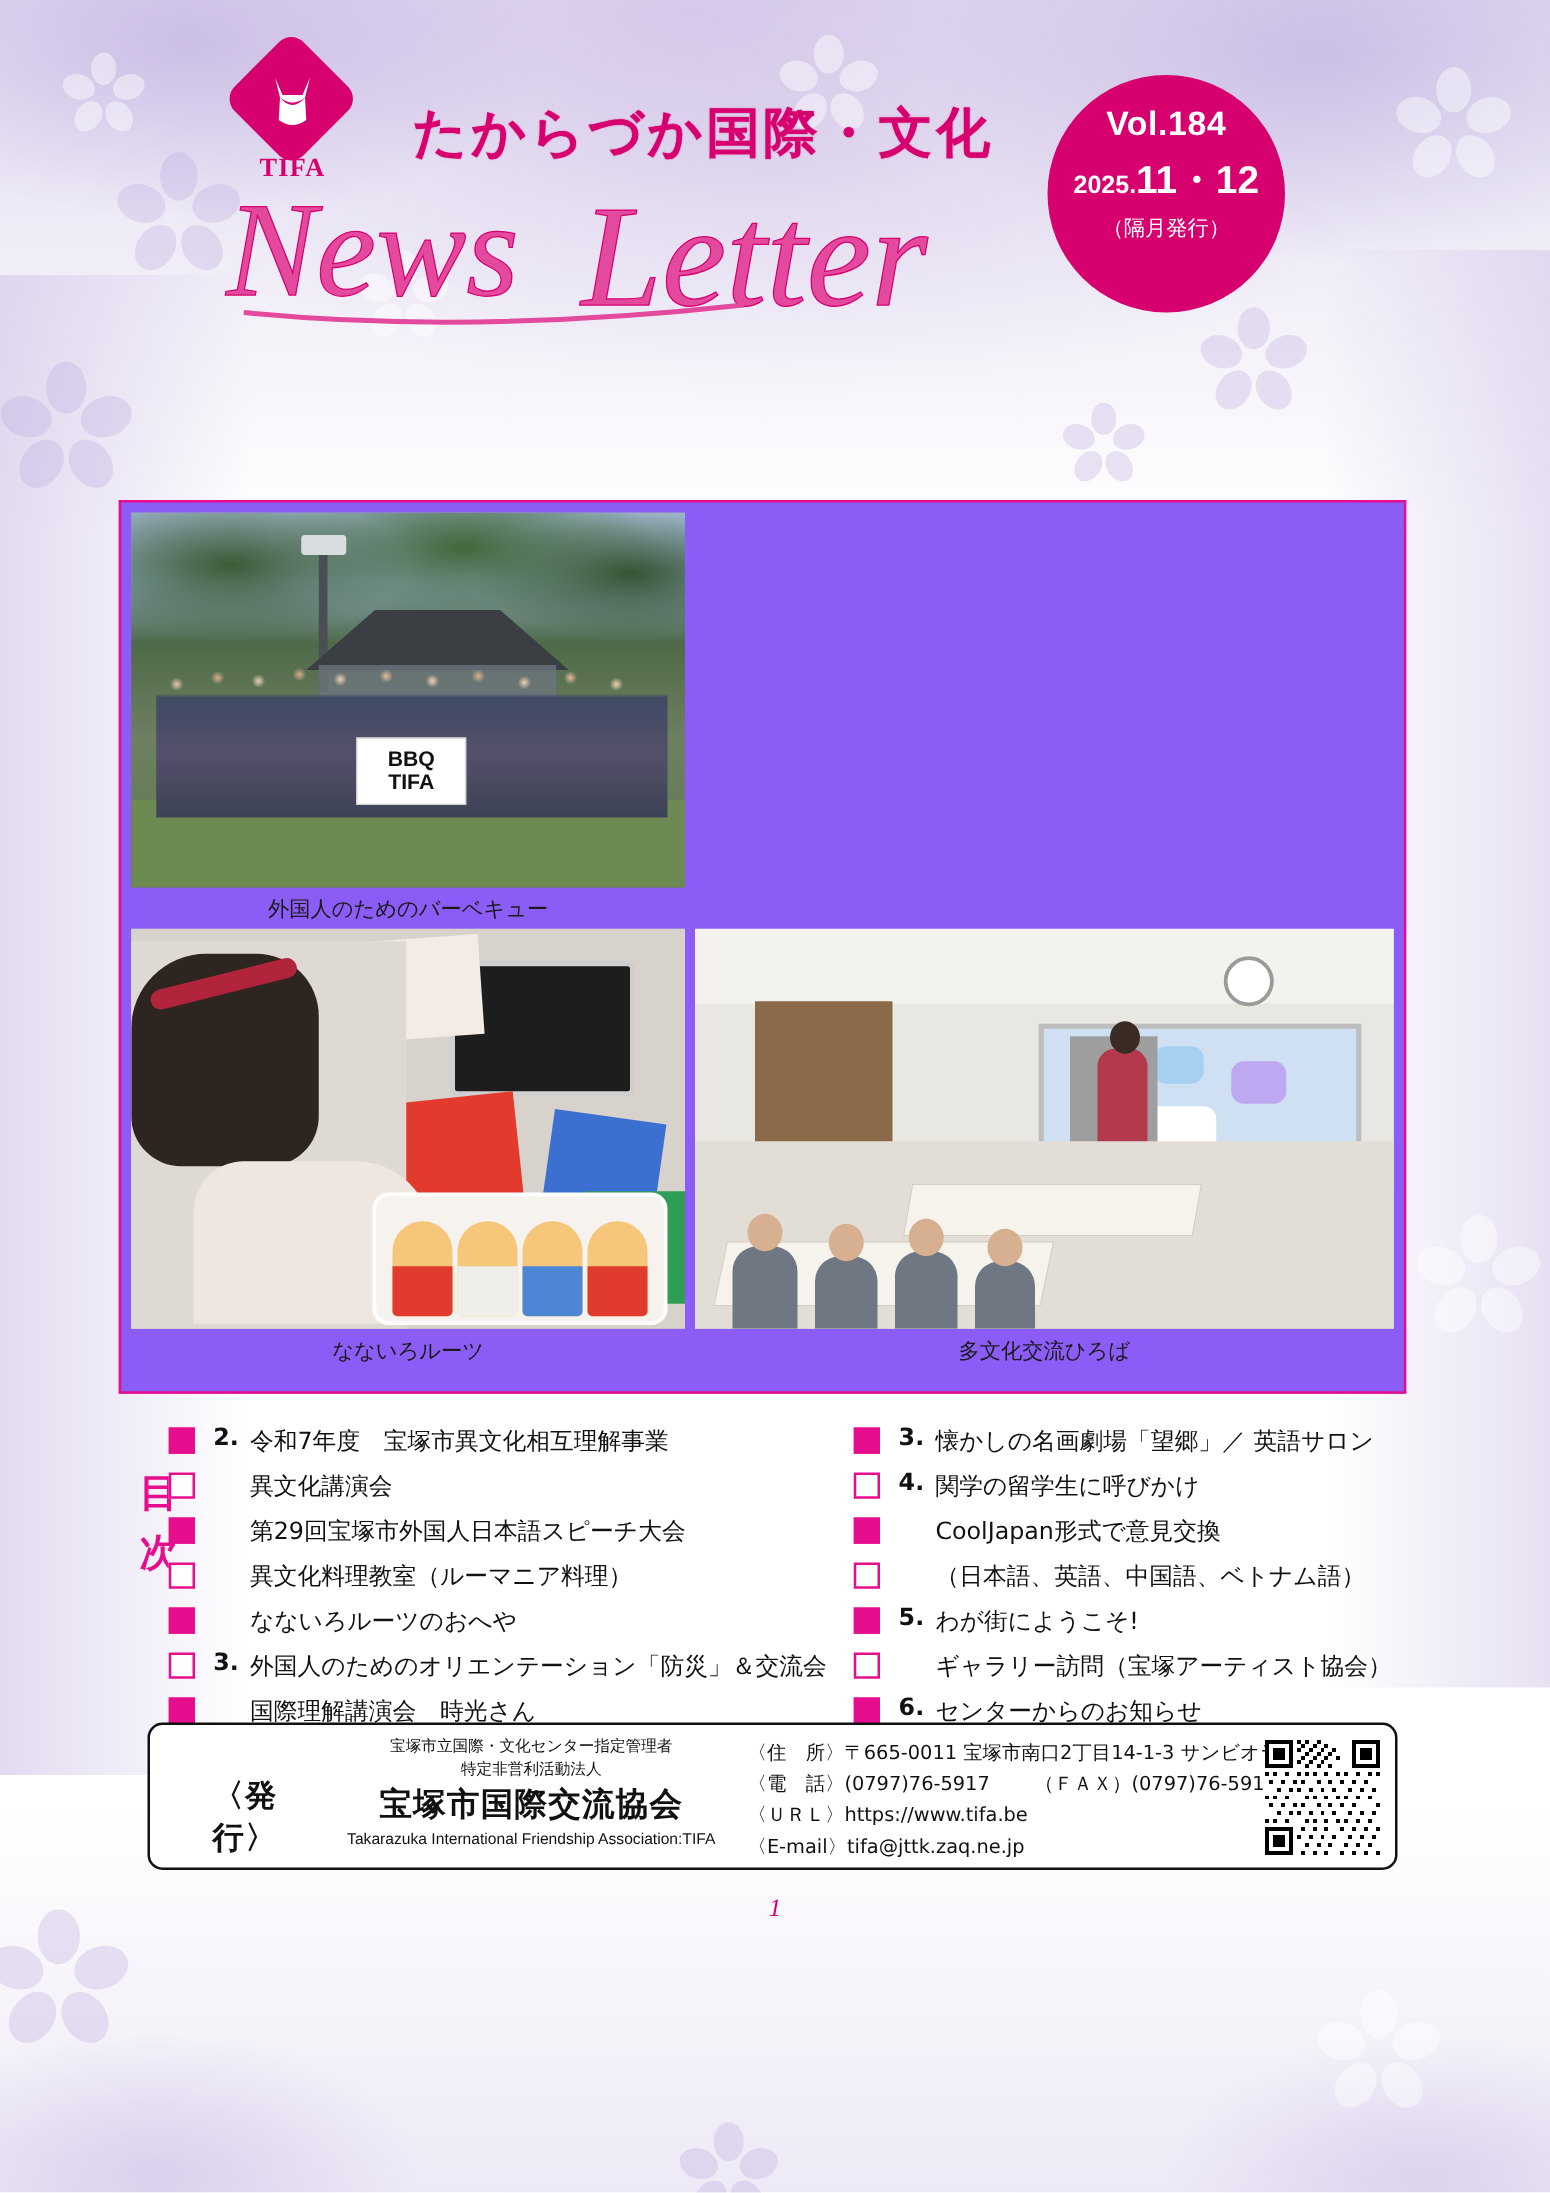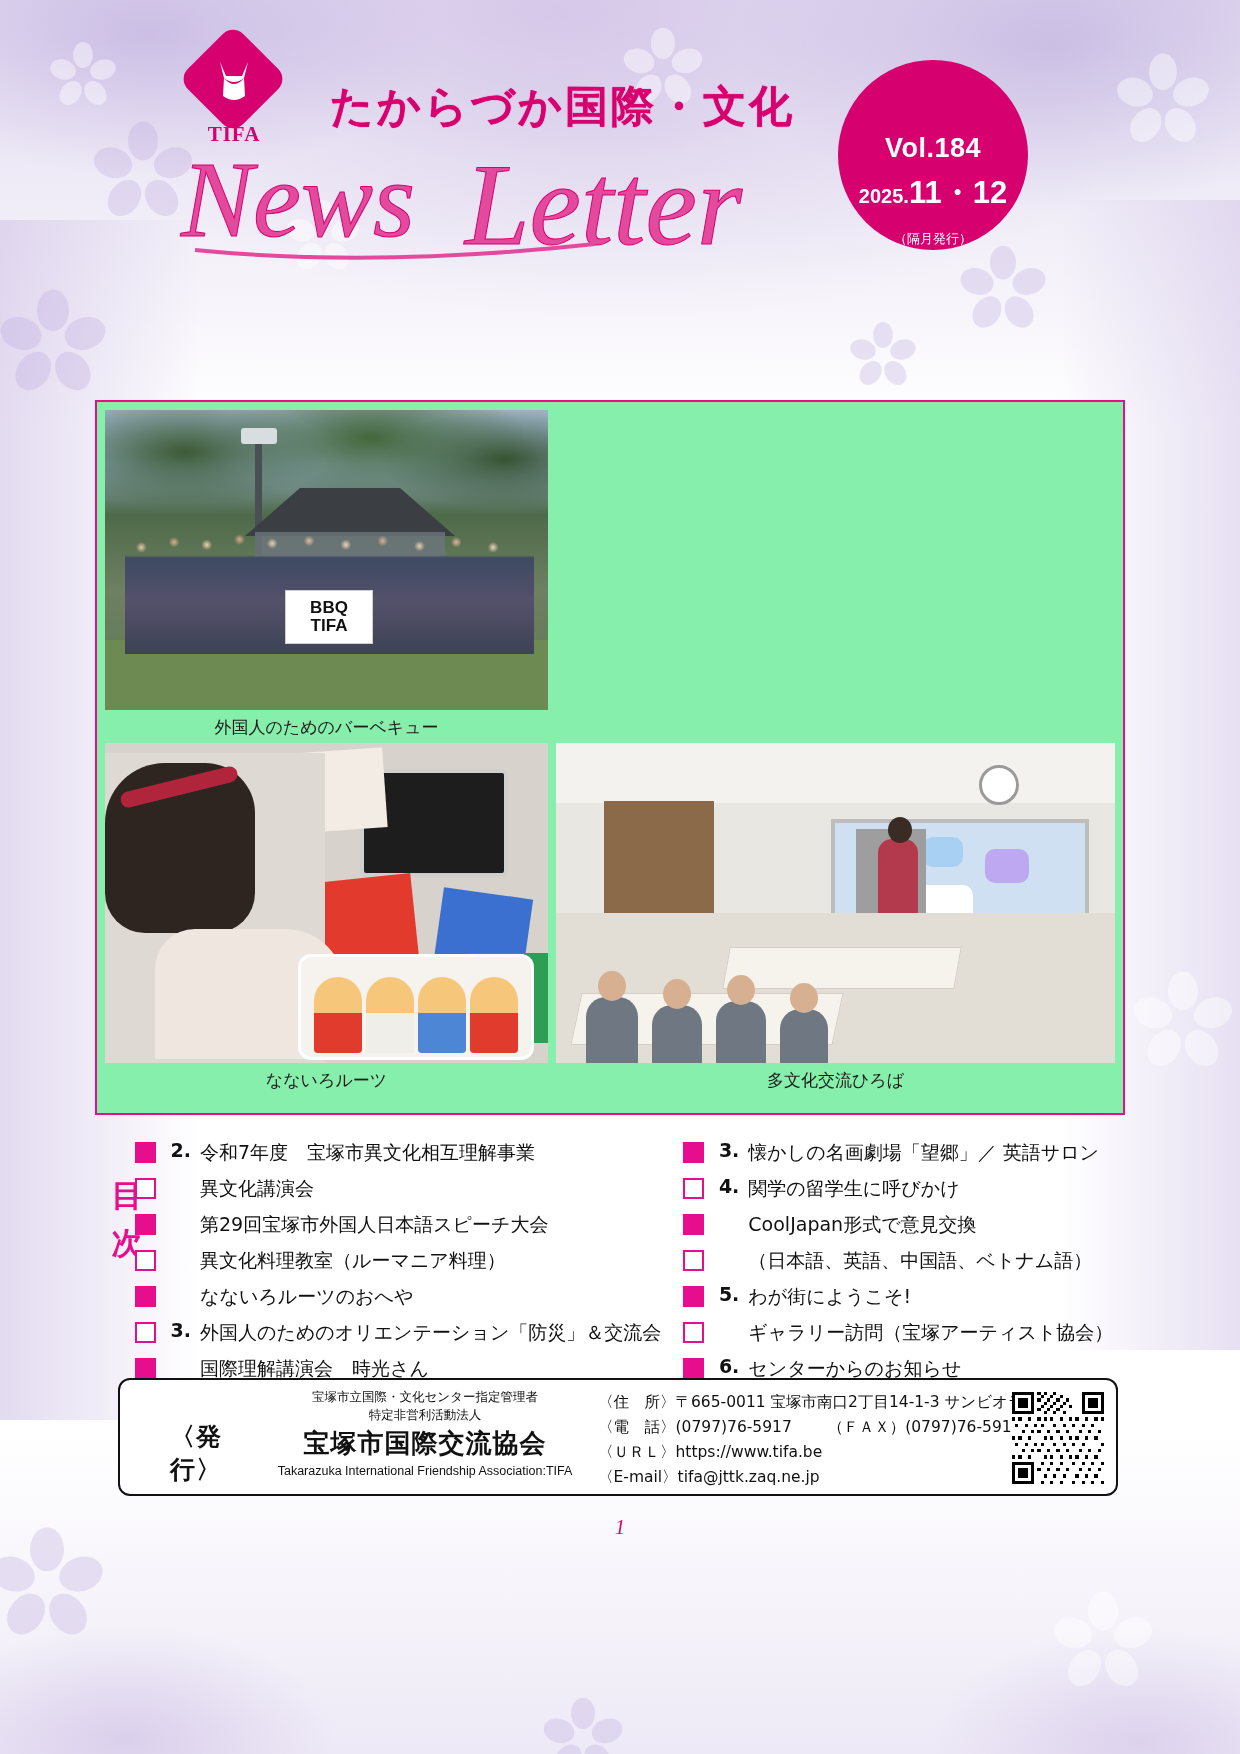--- a/index.html
+++ b/index.html
@@ -71,29 +71,29 @@
     text-shadow:0 0 1px #d6006f;
   }
   .head-script{
     position:absolute;left:175px;top:140px;width:660px;height:130px;
   }
   .head-script svg{width:100%;height:100%;}
   .vol-badge{
     position:absolute;left:838px;top:60px;width:190px;height:190px;border-radius:50%;
     background:#d6006f;color:#fff;text-align:center;
   }
-  .vol-badge .v1{font-size:27px;font-weight:bold;margin-top:73px;letter-spacing:.5px;}
+  .vol-badge .v1{font-size:27px;font-weight:bold;margin-top:24px;letter-spacing:.5px;}
   .vol-badge .v2{font-size:20px;font-weight:bold;margin-top:8px;}
   .vol-badge .v2 b{font-size:31px;text-align:center;}
-  .vol-badge .v3{font-size:13px;margin-top:16px;}
+  .vol-badge .v3{font-size:17px;margin-top:6px;}
 
   
   .photo-box{
     position:absolute;left:95px;top:400px;width:1030px;height:715px;
-    border:2px solid #e60e8d;background:#86efac;box-sizing:border-box;padding:8px;
+    border:2px solid #e60e8d;background:#8b5cf6;box-sizing:border-box;padding:8px;
   }
   .prow{display:flex;gap:8px;}
   .pcell{position:relative;}
   .pcap{
     text-align:center;font-size:17px;color:#1a1a1a;padding:6px 0 4px;
     font-family:"DejaVu Sans", sans-serif;
   }
   .ph{position:relative;overflow:hidden;background:#cfd3d6;}
   .ph.a{width:443px;height:300px;}
   .ph.b{width:559px;height:300px;}

